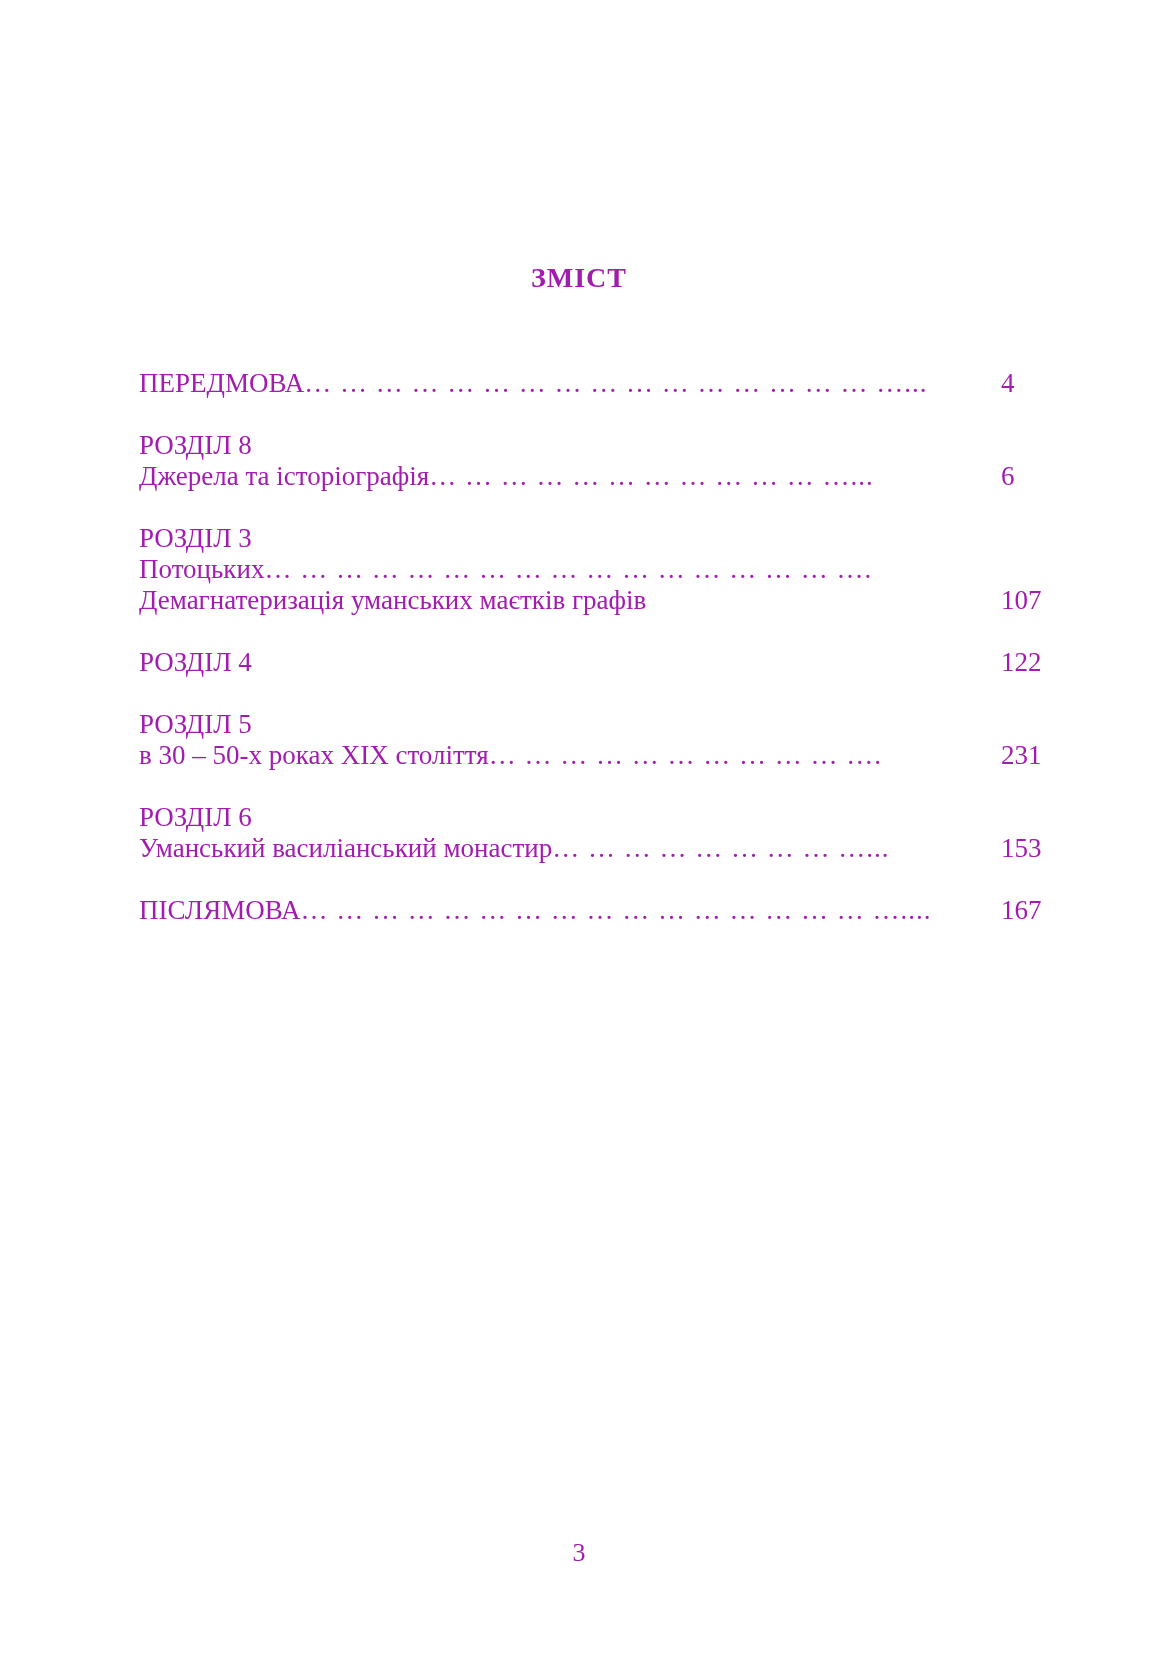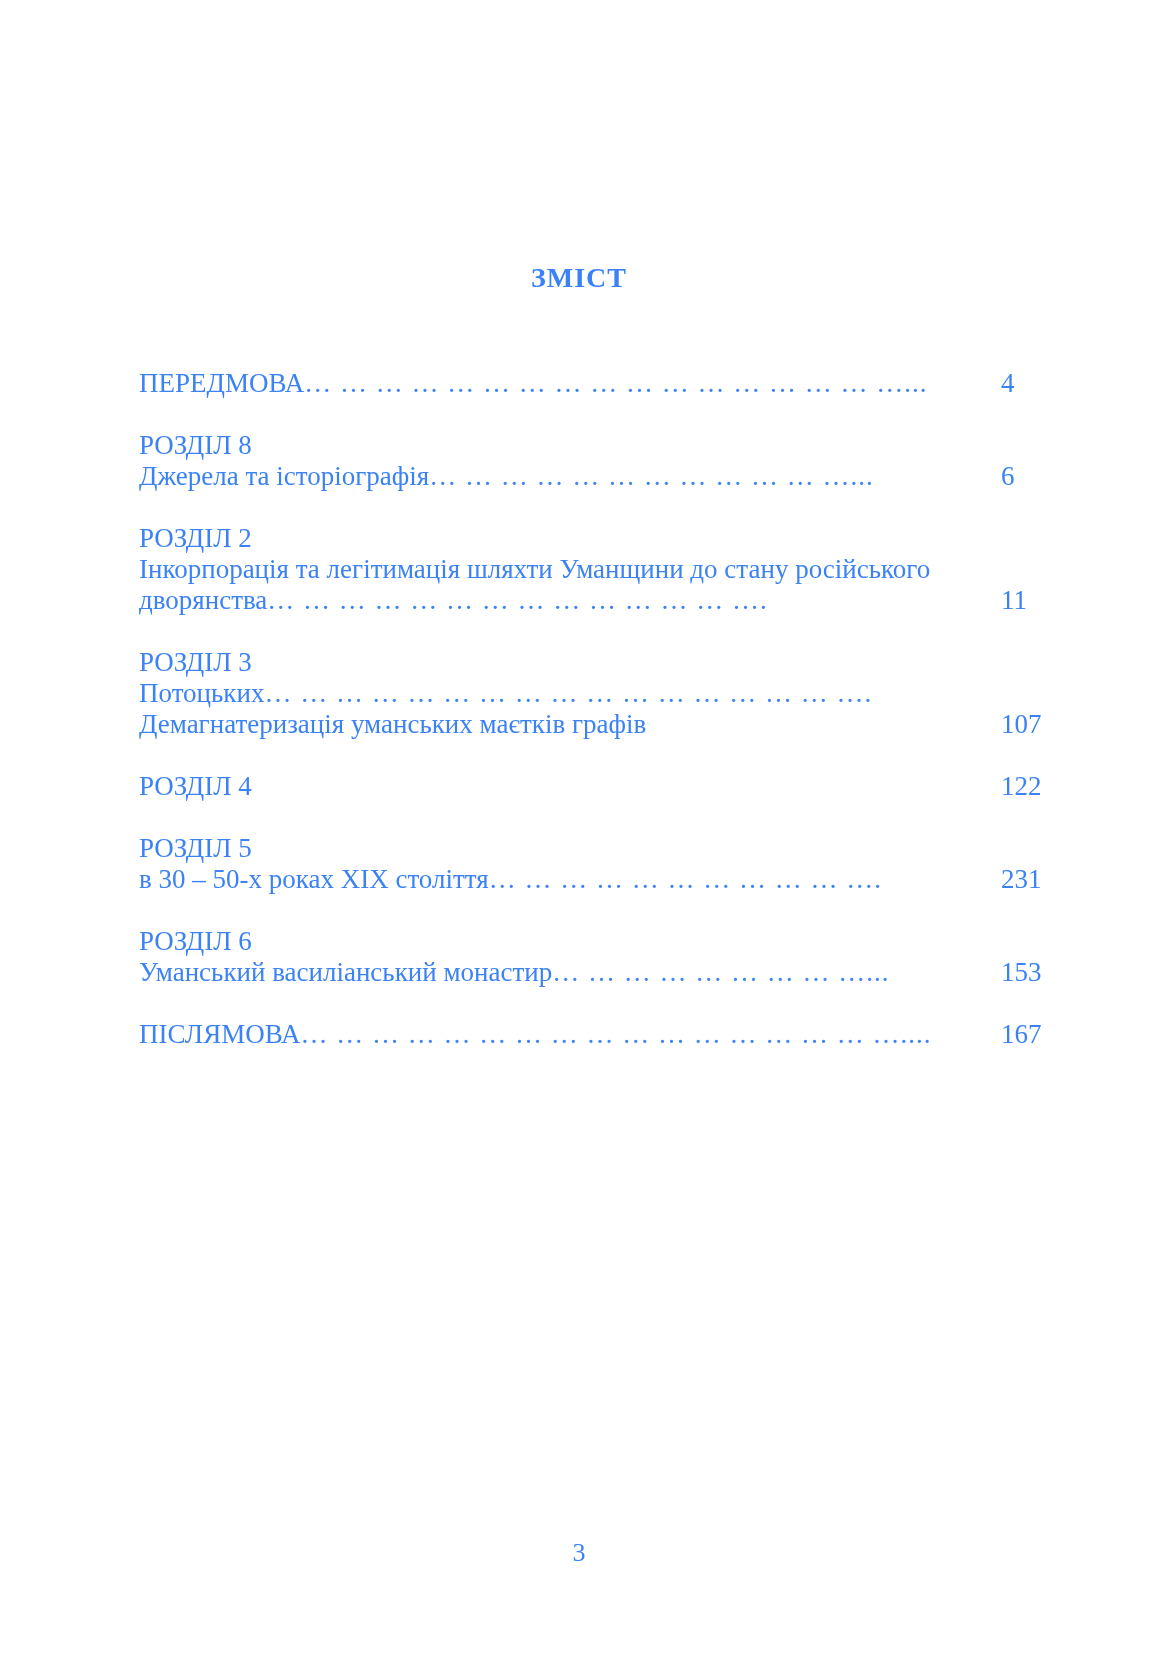--- a/index.html
+++ b/index.html
@@ -5,21 +5,21 @@
   html, body {
     margin: 0;
     padding: 0;
     background: #ffffff;
   }
   .page {
     position: relative;
     width: 1158px;
     height: 1654px;
     background: #ffffff;
-    color: #3b82f6;
+    color: #a21caf;
     font-family: "Liberation Serif", "DejaVu Serif", serif;
     font-size: 27px;
     overflow: hidden;
     box-sizing: border-box;
     padding: 263px 118px 0 118px;
   }
   .doc-title {
     text-align: center;
     font-weight: bold;
     font-size: 28px;
@@ -81,28 +81,20 @@
     </div>
 
     <div class="entry">
       <div class="entry-text">
         <div class="line">РОЗДІЛ 8</div>
         <div class="line line-last"><span>Джерела та історіографія</span><span class="dots">… … … … … … … … … … … …...</span></div>
       </div>
       <div class="page-num">6</div>
     </div>
 
-    <div class="entry">
-      <div class="entry-text">
-        <div class="line">РОЗДІЛ 2</div>
-        <div class="line">Інкорпорація та легітимація шляхти Уманщини до стану російського</div>
-        <div class="line line-last"><span>дворянства</span><span class="dots">… … … … … … … … … … … … … ….</span></div>
-      </div>
-      <div class="page-num">11</div>
-    </div>
 
     <div class="entry">
       <div class="entry-text">
         <div class="line">РОЗДІЛ 3</div>
         <div class="line line-last"><span>Потоцьких</span><span class="dots">… … … … … … … … … … … … … … … … ….</span></div>
         <div class="line">Демагнатеризація уманських маєтків графів</div>
       </div>
       <div class="page-num">107</div>
     </div>
 

